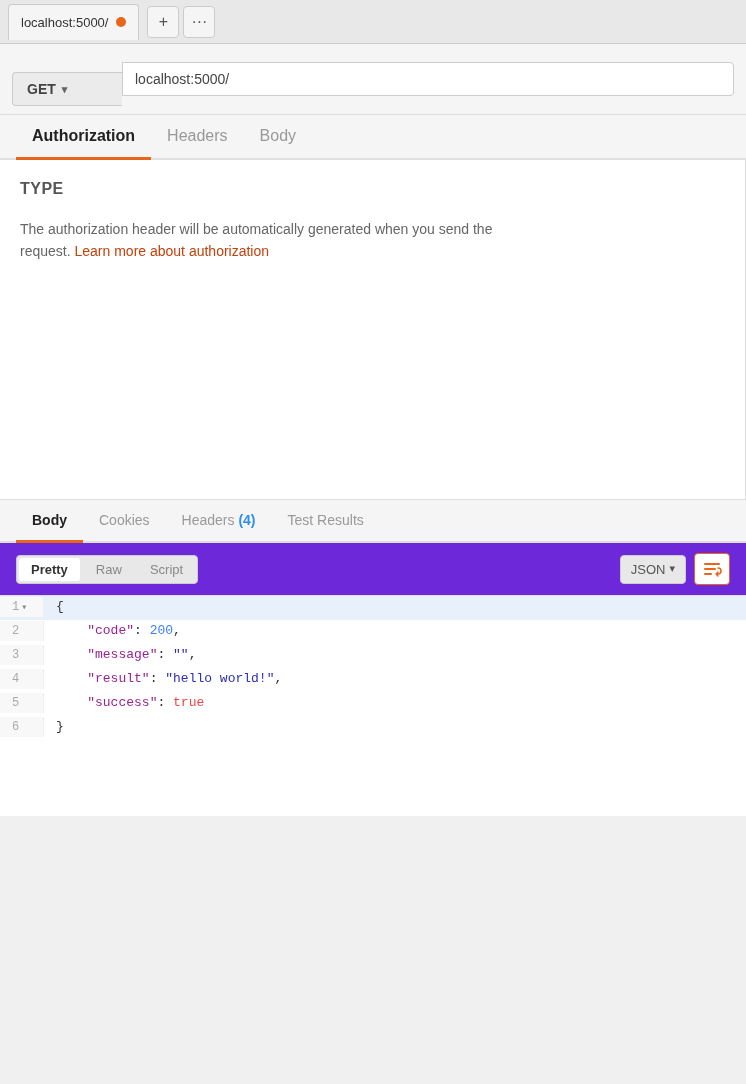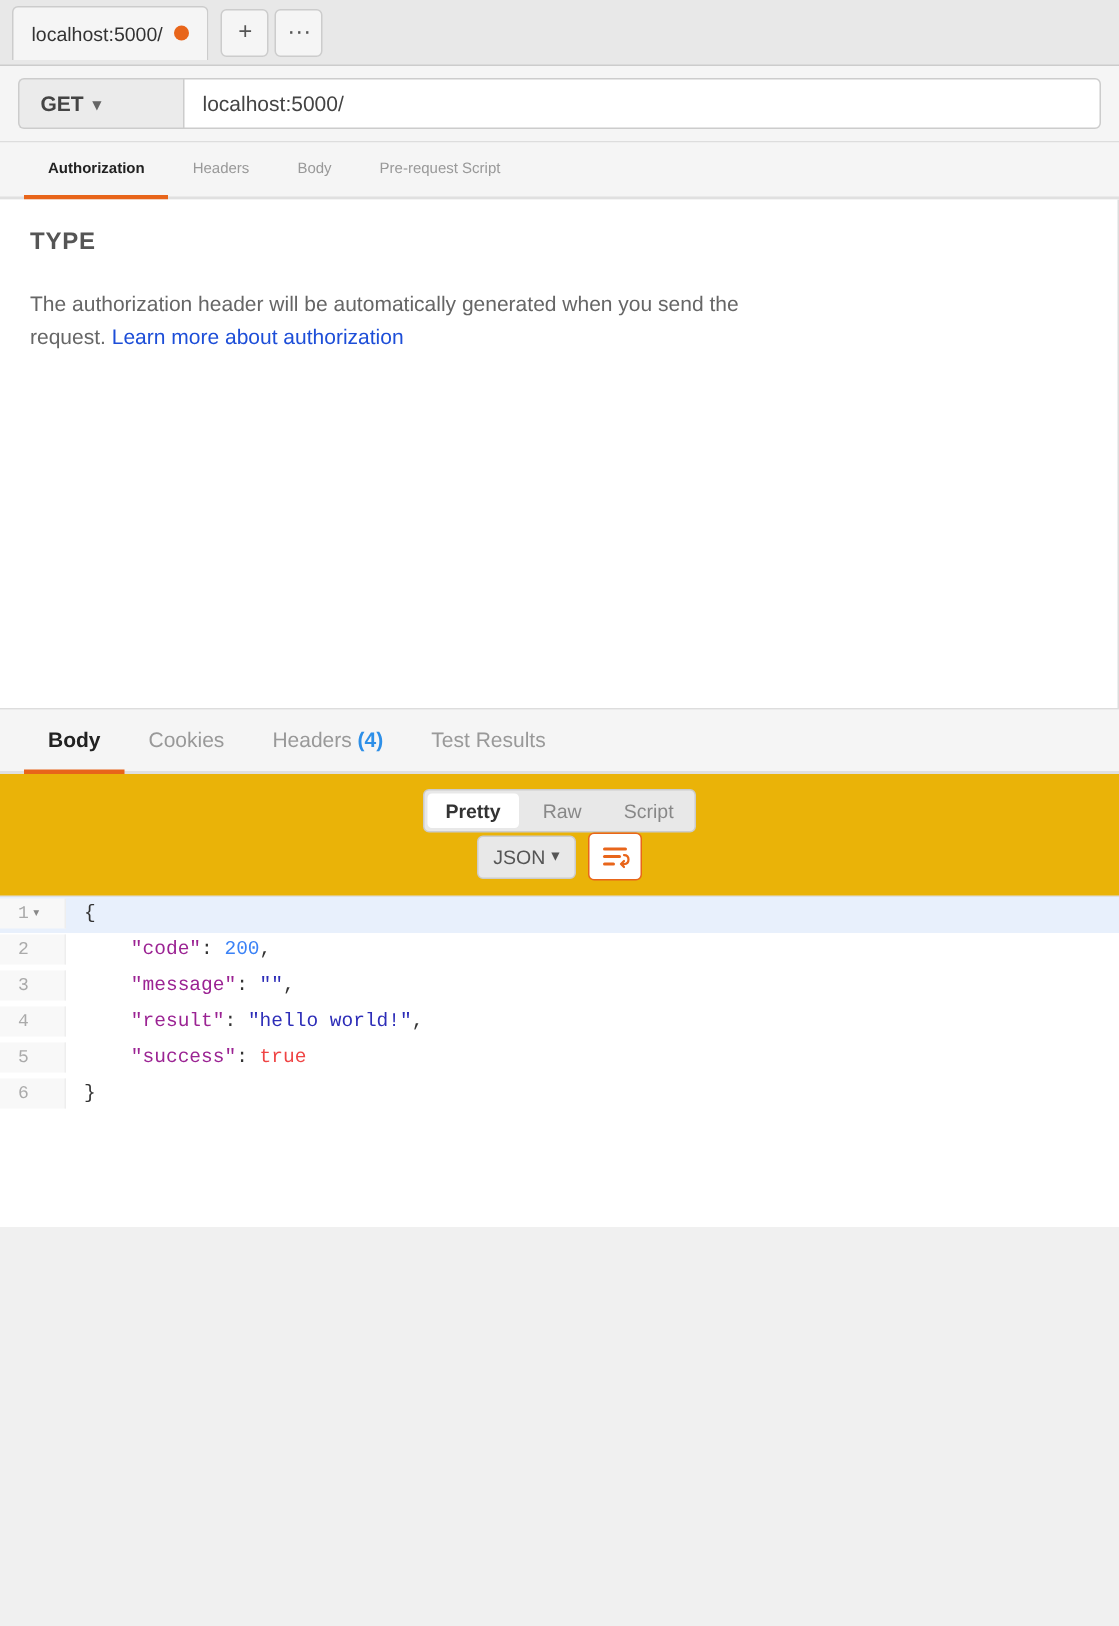--- a/index.html
+++ b/index.html
@@ -77,20 +77,21 @@
       border: 1px solid #ccc;
       border-right: none;
       border-radius: 4px 0 0 4px;
       padding: 8px 14px;
       font-size: 14px;
       font-weight: 600;
       color: #444;
       cursor: pointer;
       gap: 6px;
       min-width: 110px;
+      margin-top: 20px;
     }
     .method-select .chevron {
       font-size: 11px;
       color: #666;
     }
     .url-input {
       flex: 1;
       border: 1px solid #ccc;
       border-radius: 0 4px 4px 0;
       padding: 8px 12px;
@@ -102,21 +103,21 @@
 
     
     .request-tabs {
       background: #f5f5f5;
       display: flex;
       border-bottom: 2px solid #e0e0e0;
       padding: 0 16px;
     }
     .req-tab {
       padding: 12px 16px;
-      font-size: 10px;
+      font-size: 16px;
       color: #999;
       cursor: pointer;
       position: relative;
       border-bottom: 3px solid transparent;
       margin-bottom: -2px;
     }
     .req-tab.active {
       color: #222;
       font-weight: 600;
       border-bottom: 3px solid #e8651a;
@@ -155,21 +156,21 @@
       color: #888;
     }
     .auth-info {
       margin-top: 20px;
       font-size: 14px;
       color: #666;
       line-height: 1.6;
       max-width: 500px;
     }
     .auth-info a {
-      color: #1d4ed8;
+      color: #c2410c;
       text-decoration: none;
       font-weight: 500;
     }
 
     
     .panel-divider {
       position: absolute;
       right: 0;
       top: 0;
       bottom: 0;
@@ -201,23 +202,22 @@
       font-size: 14px;
       font-weight: 600;
     }
 
     
     .response-toolbar {
       display: flex;
       align-items: center;
       justify-content: space-between;
       padding: 10px 16px;
-      background: #eab308;
+      background: #6d28d9;
       border-bottom: 1px solid #e0e0e0;
-      flex-direction: column;
     }
     .format-tabs {
       display: flex;
       background: #e8e8e8;
       border-radius: 4px;
       overflow: hidden;
       border: 1px solid #ccc;
     }
     .format-tab {
       padding: 6px 14px;
@@ -332,23 +332,20 @@
 <div class="request-tabs">
   <div class="req-tab active">
     <span>Authorization</span>
   </div>
   <div class="req-tab">
     <span>Headers</span>
   </div>
   <div class="req-tab">
     <span>Body</span>
   </div>
-  <div class="req-tab">
-    <span>Pre-request Script</span>
-  </div>
 </div>
 
 <div class="auth-panel" style="position:relative;">
   <div class="type-label">TYPE</div>
   <div class="auth-info">
     <span>The authorization header will be automatically generated when you send the request. </span><a href="#">Learn more about authorization</a>
   </div>
   <div class="panel-divider"></div>
 </div>
 

